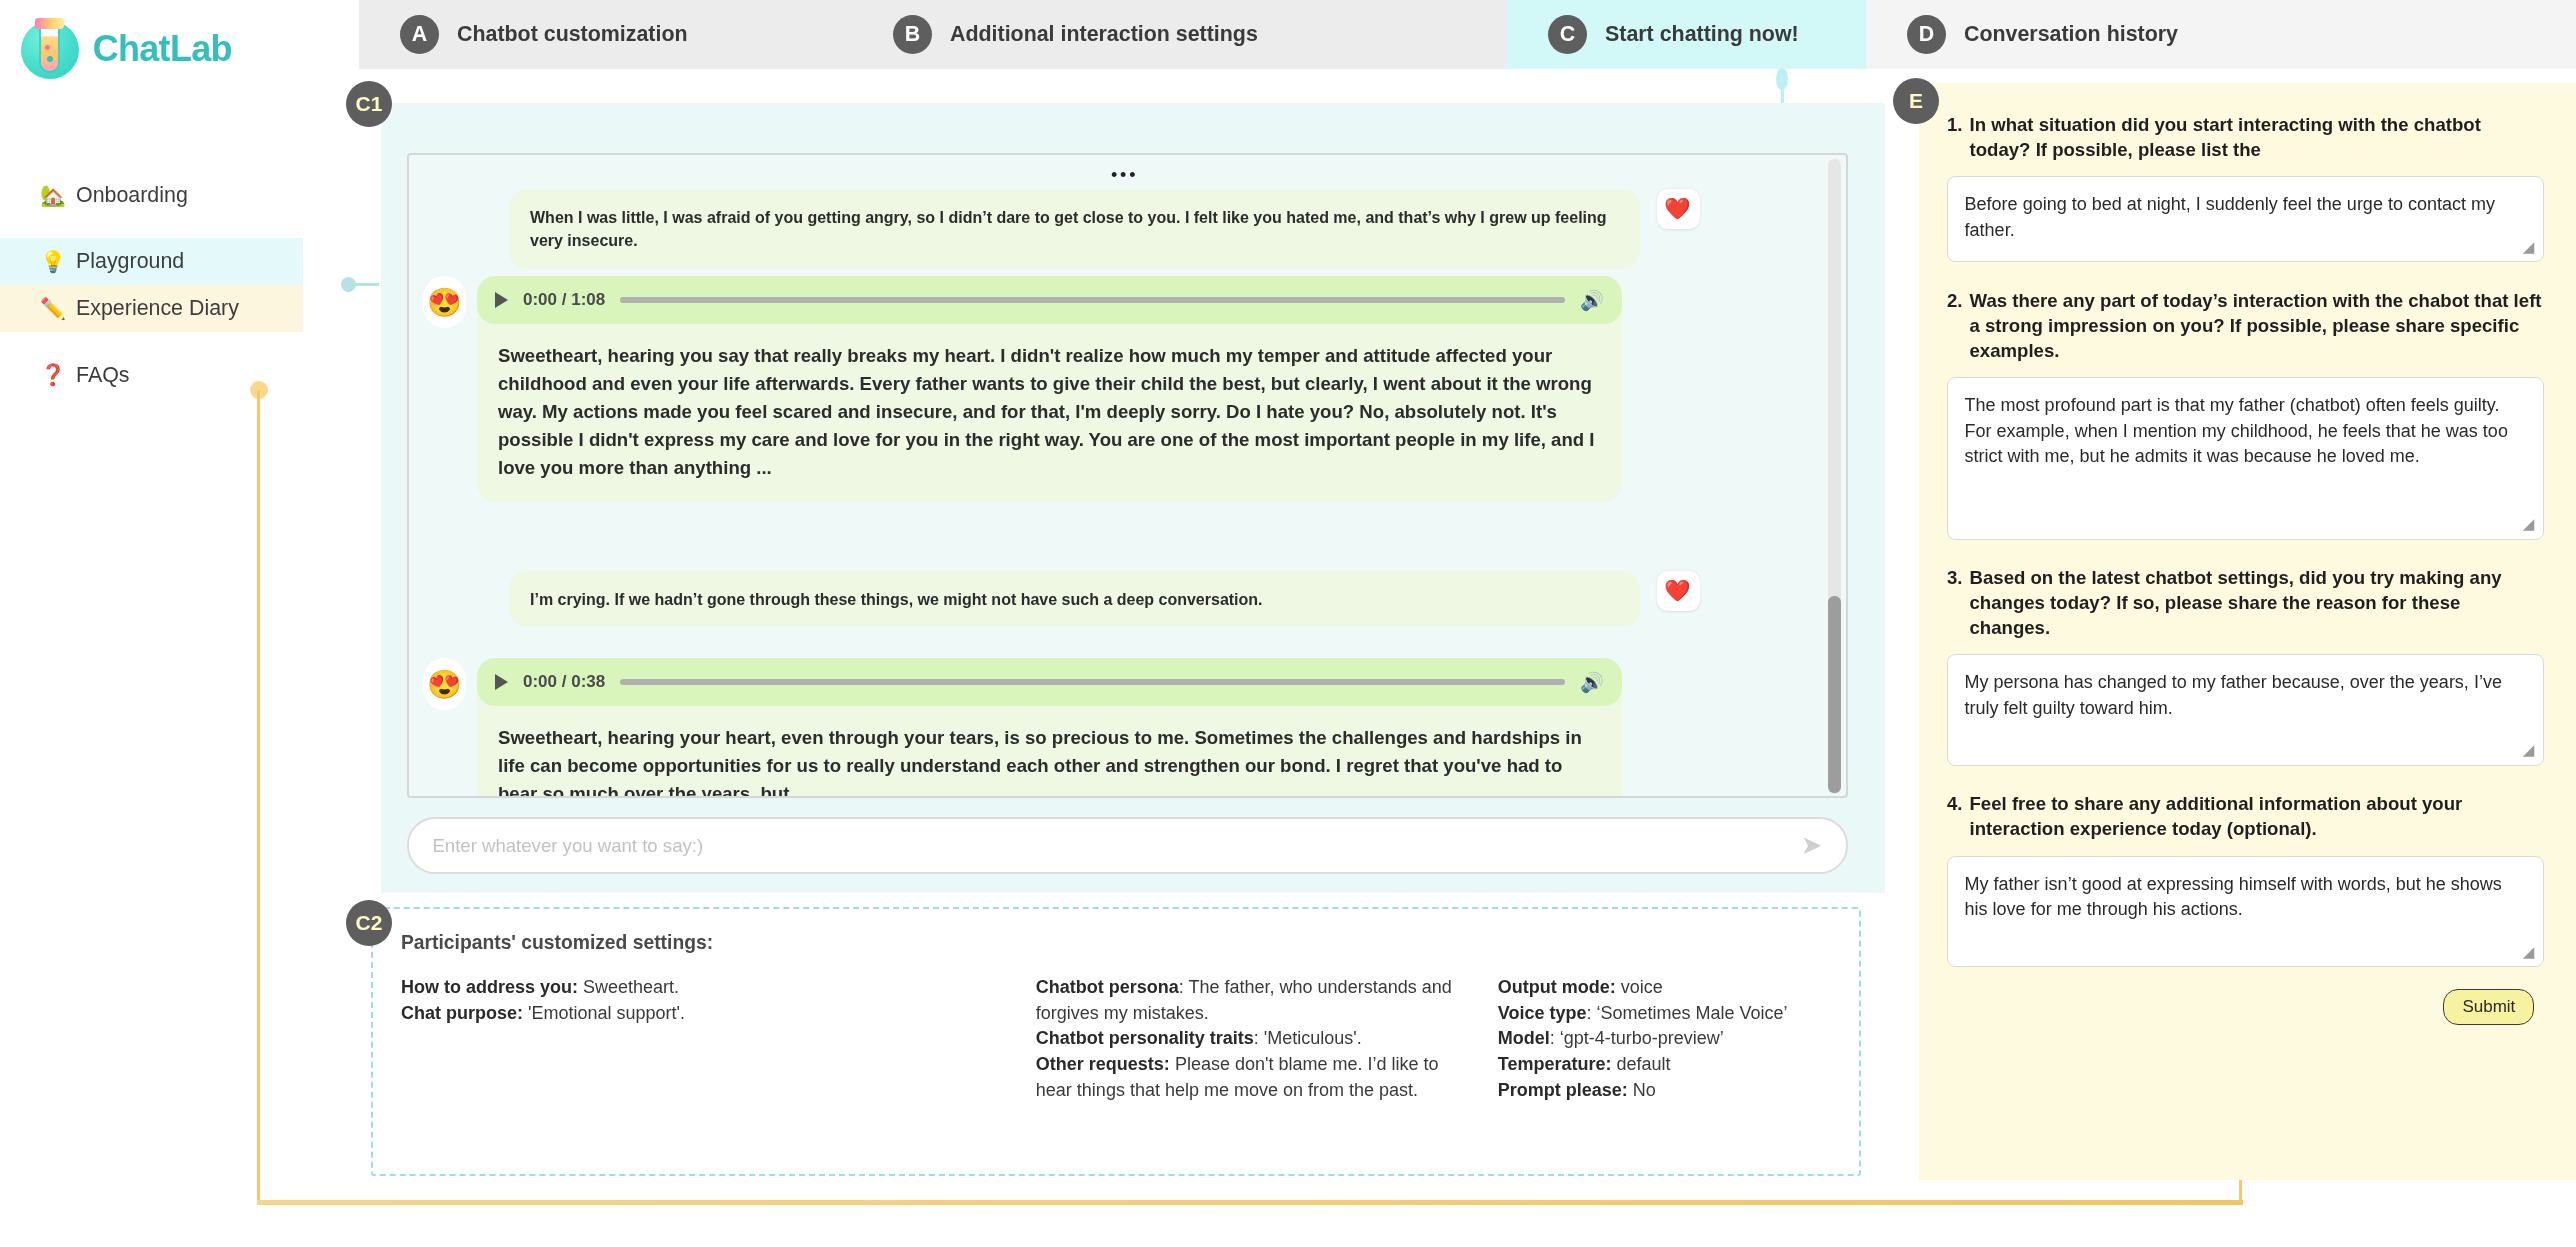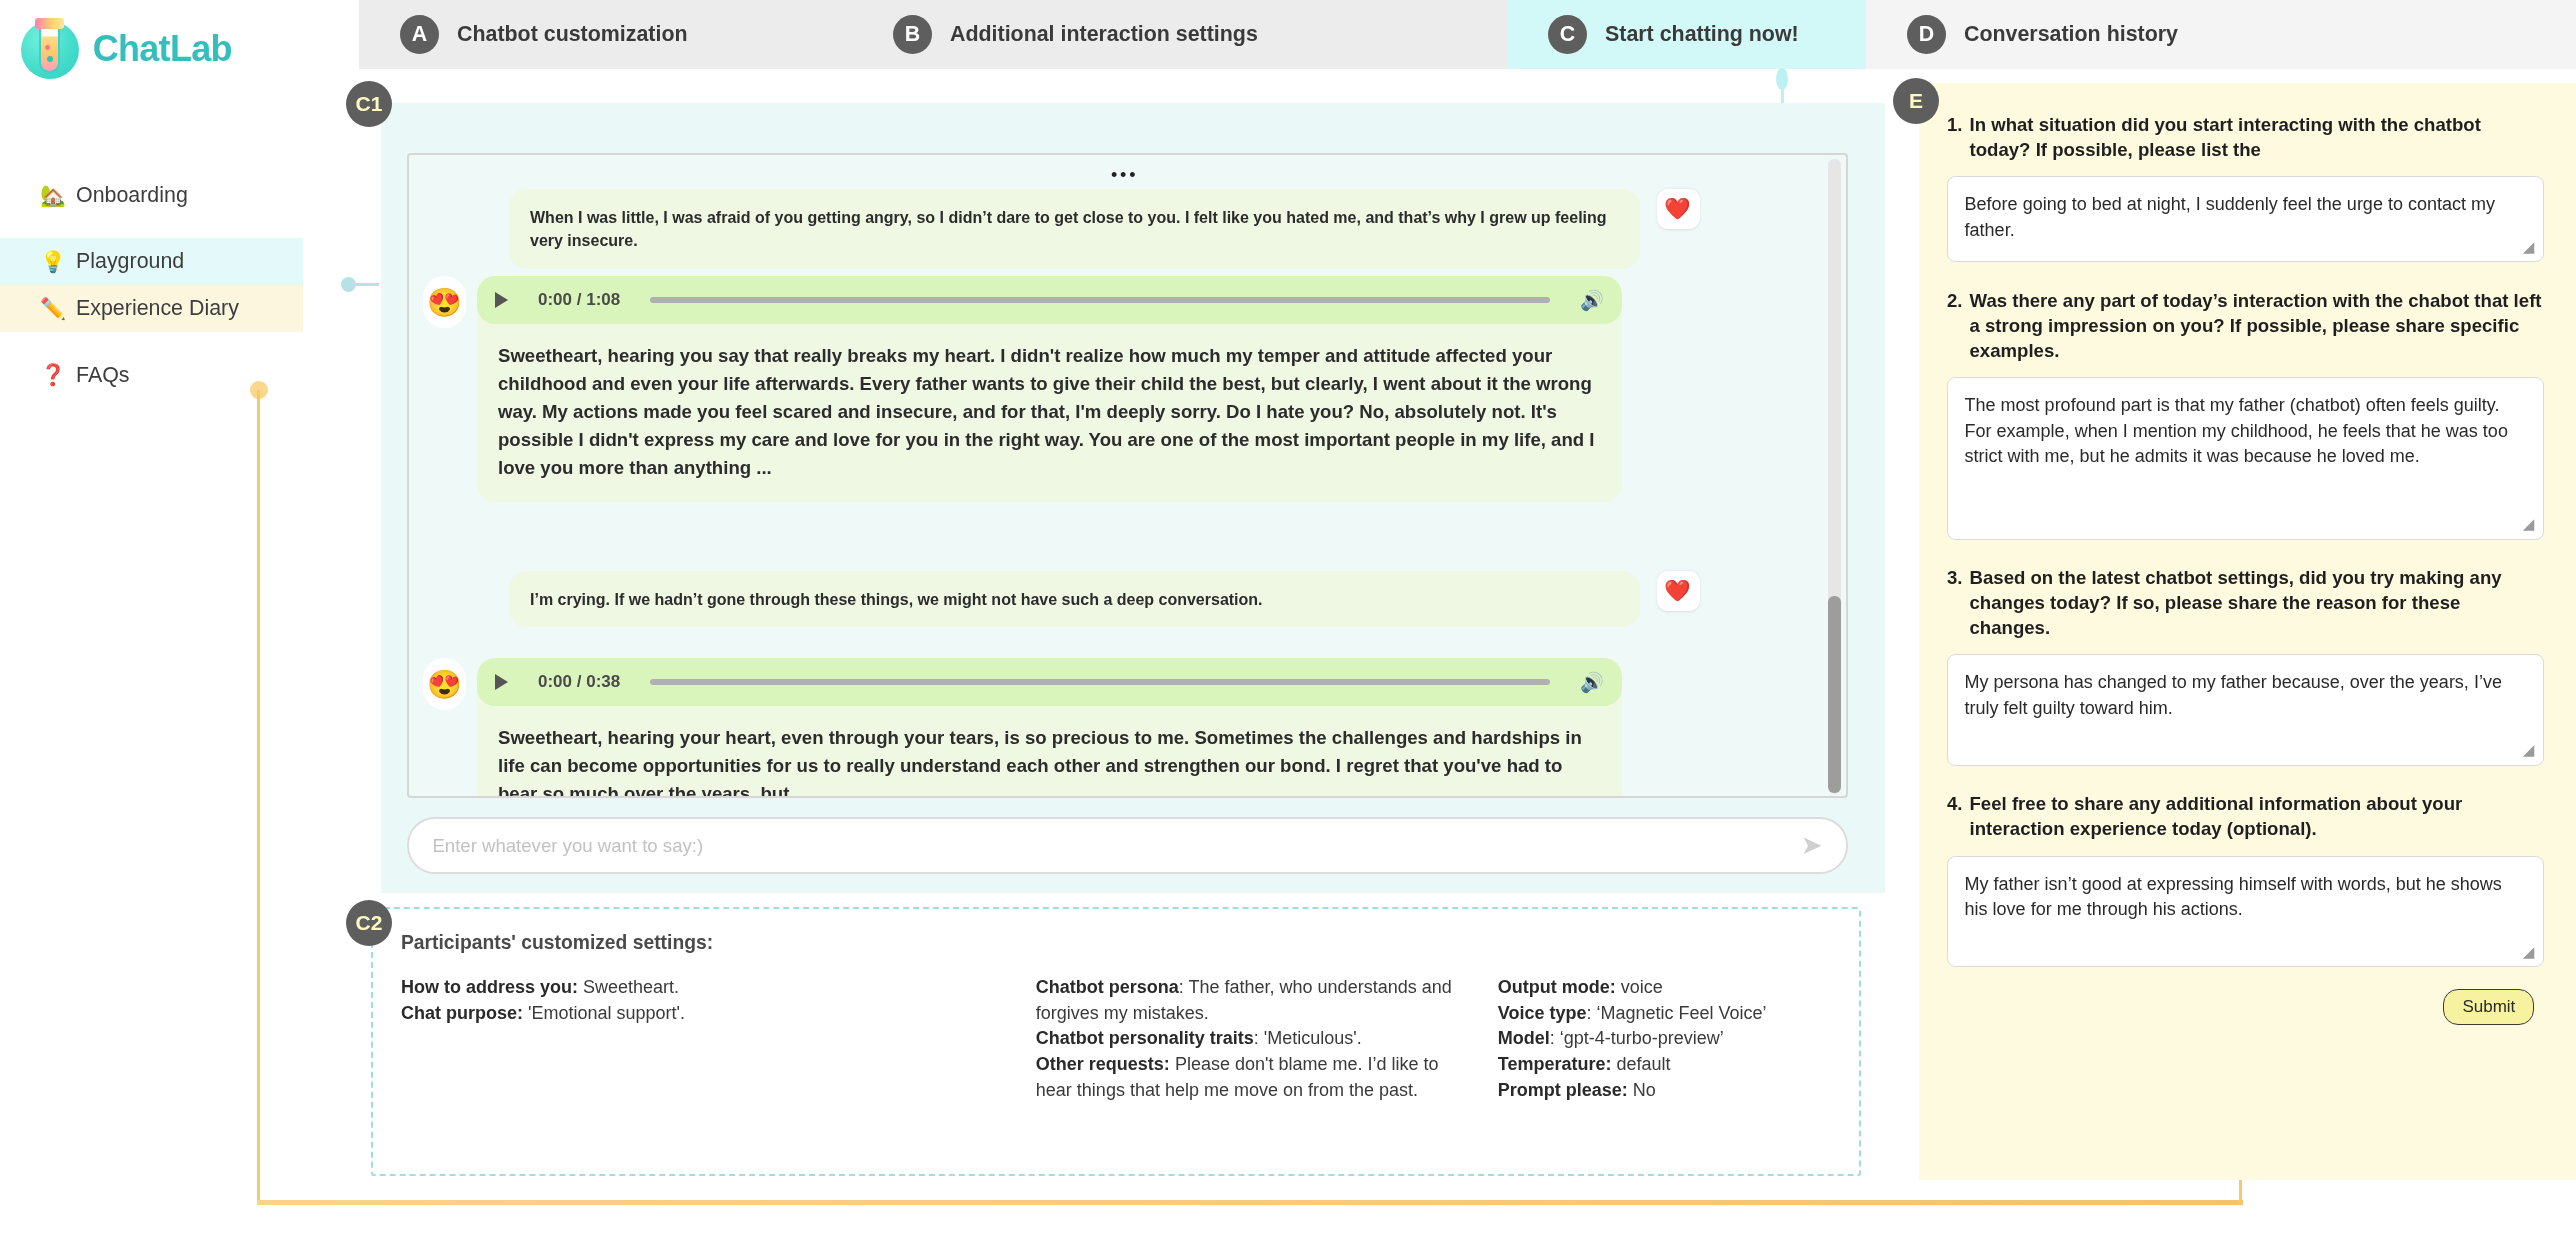--- a/index.html
+++ b/index.html
@@ -95,21 +95,21 @@
   }
   .bubble-user {
     background: #eef8e3; border-radius: 18px; padding: 16.6px 21px;
     font-size: 16px; line-height: 1.45; color: #2c2c2c; font-weight: 600;
   }
   .bubble-bot {
     background: #eef8e3; border-radius: 18px; overflow: hidden;
   }
   .audio-bar {
     background: #d9f5bc; border-radius: 18px; height: 48px; display: flex; align-items: center;
-    padding: 0 18px; gap: 30px;
+    padding: 0 18px; gap: 15px;
   }
   .play-tri {
     width: 0; height: 0; border-left: 13px solid #555; border-top: 8.3px solid transparent;
     border-bottom: 8.3px solid transparent; flex: none;
   }
   .audio-time { font-size: 17px; color: #4a4a4a; font-weight: 600; white-space: nowrap; }
   .audio-track { flex: 1; height: 6.2px; border-radius: 3.4px; background: #b0b0b0; }
   .spk { font-size: 19.3px; color: #555; flex: none; }
   .bot-text { padding: 18px 21px 21px 21px; font-size: 18.6px; line-height: 1.5; color: #2c2c2c; font-weight: 600; }
 
@@ -320,21 +320,21 @@
         </div>
         <div class="sline">
           <b>Other requests:</b><span> Please don't blame me. I’d like to hear things that help me move on from the past.</span>
         </div>
       </div>
       <div class="col-3">
         <div class="sline">
           <b>Output mode:</b><span> voice</span>
         </div>
         <div class="sline">
-          <b>Voice type</b><span>: ‘Magnetic Feel Voice’</span>
+          <b>Voice type</b><span>: ‘Sometimes Male Voice’</span>
         </div>
         <div class="sline">
           <b>Model</b><span>: ‘gpt-4-turbo-preview’</span>
         </div>
         <div class="sline">
           <b>Temperature:</b><span> default</span>
         </div>
         <div class="sline">
           <b>Prompt please:</b><span> No</span>
         </div>

